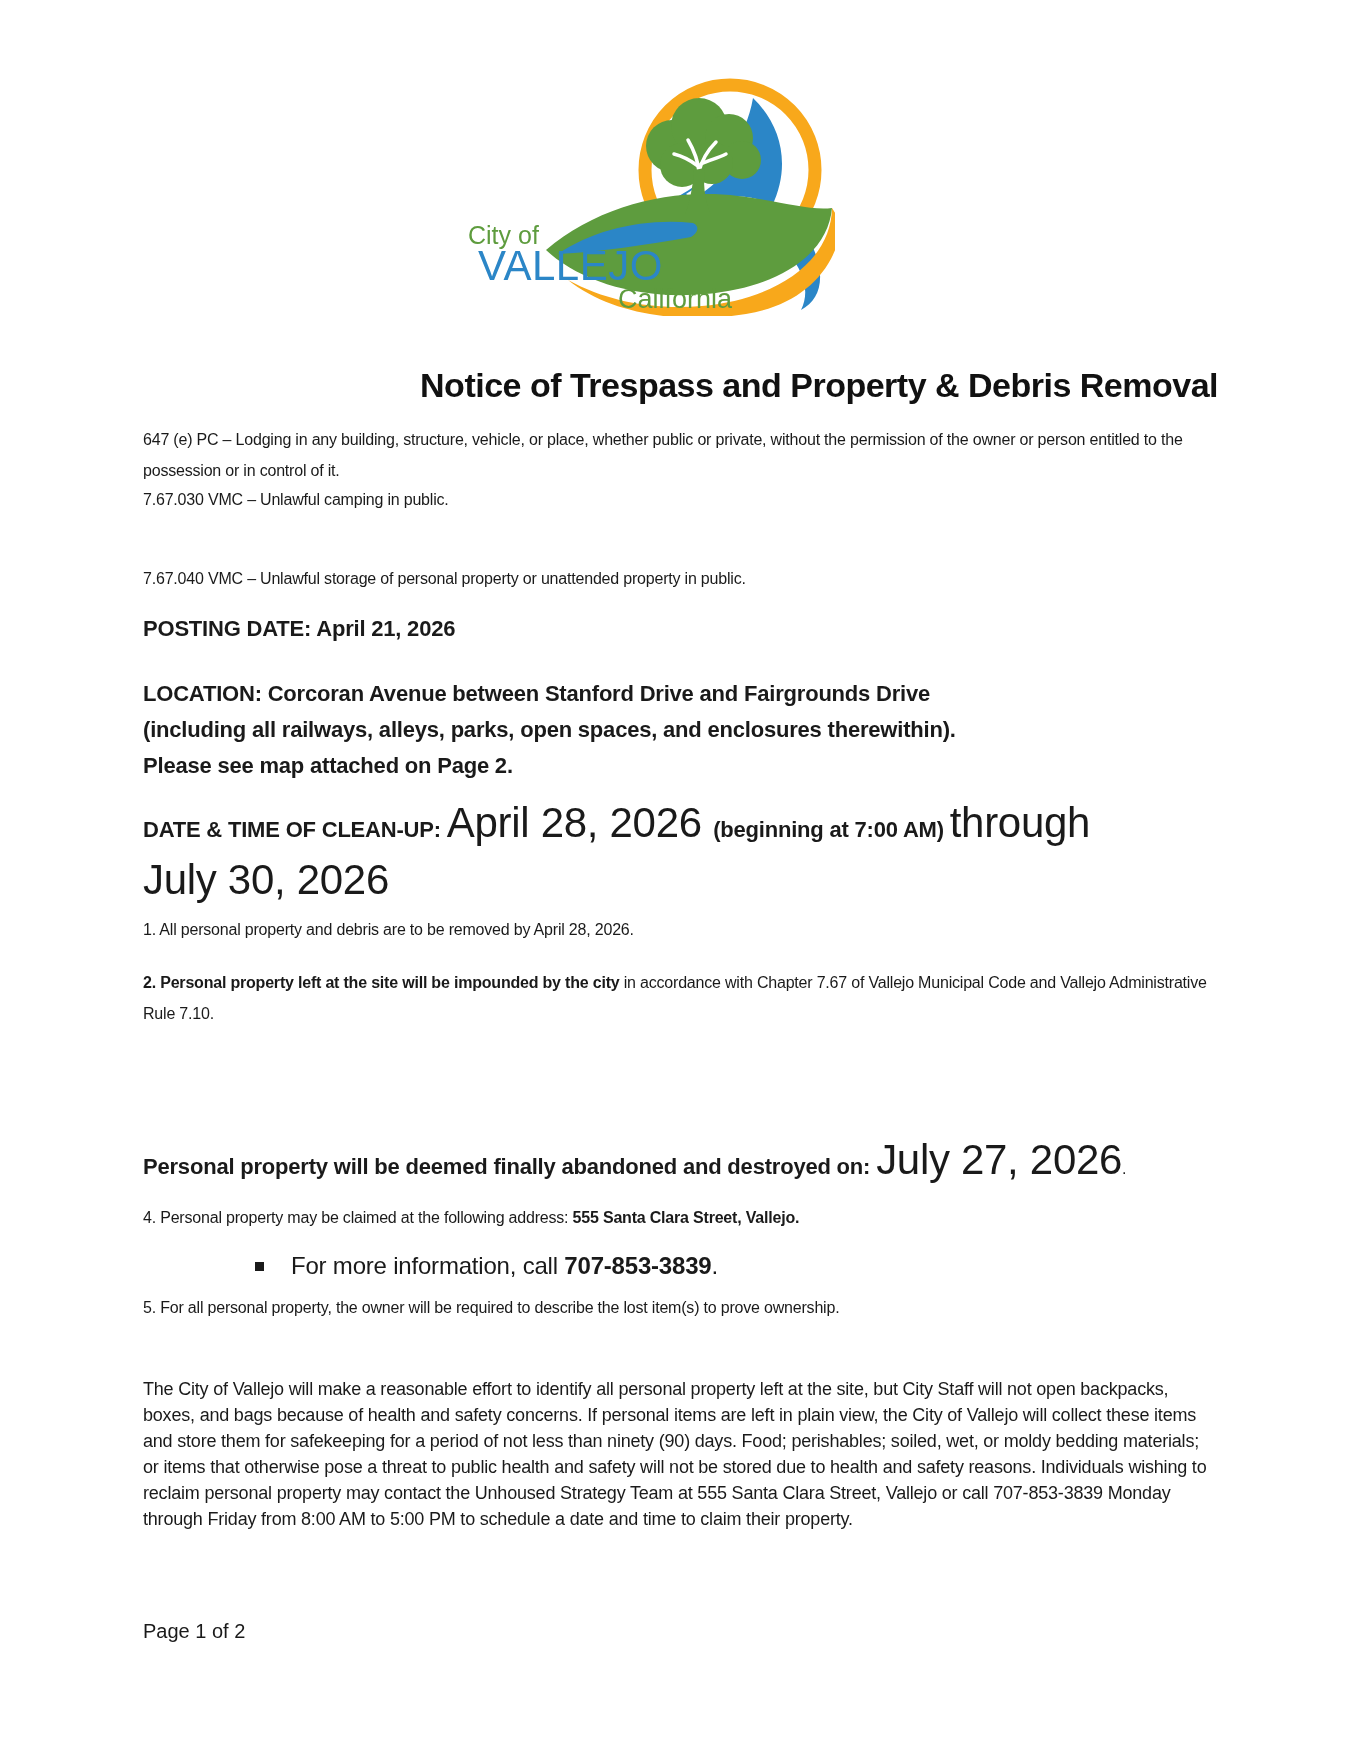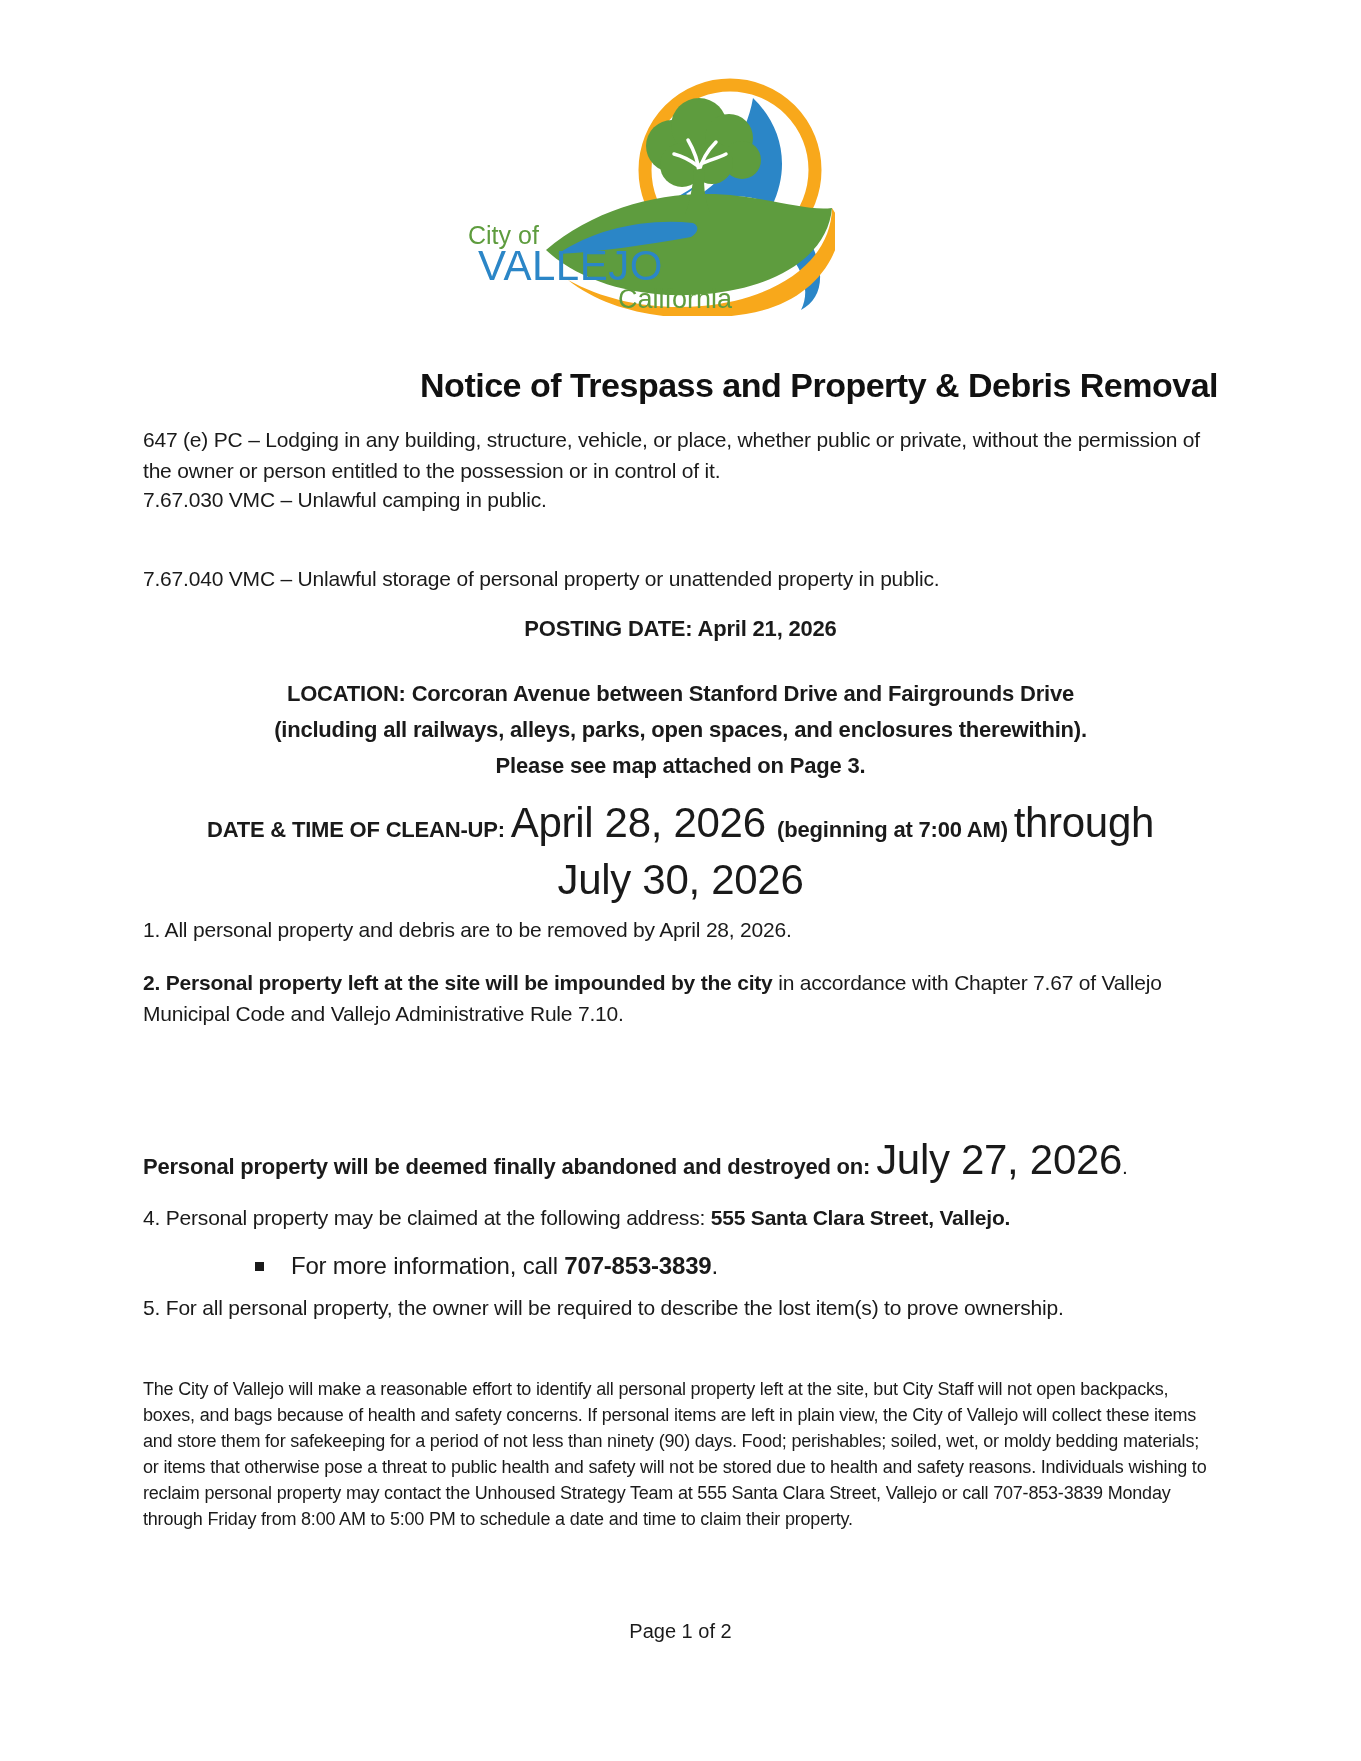--- a/index.html
+++ b/index.html
@@ -30,25 +30,25 @@
     height: 248px;
   }
   .title {
     font-size: 34px;
     font-weight: bold;
     letter-spacing: -0.5px;
     text-align: right;
     color: #111111;
   }
   .body-text {
-    font-size: 21px;
+    font-size: 16px;
     line-height: 31px;
     letter-spacing: -0.2px;
   }
-  .center { text-align: center; }
+  .center { }
   .small-bold {
     font-size: 22px;
     font-weight: bold;
     letter-spacing: -0.2px;
   }
   .big-bold {
     font-size: 42px;
     font-weight: normal;
     letter-spacing: -0.3px;
   }
@@ -129,21 +129,21 @@
 
   <p class="abs body-text" style="top:424px">647 (e) PC – Lodging in any building, structure, vehicle, or place, whether public or private, without the permission of the owner or person entitled to the possession or in control of it.</p>
   <p class="abs body-text" style="top:484px">7.67.030 VMC – Unlawful camping in public.</p>
   <p class="abs body-text" style="top:563px">7.67.040 VMC – Unlawful storage of personal property or unattended property in public.</p>
 
   <div class="abs center small-bold" style="top:616px">POSTING DATE: April 21, 2026</div>
 
   <div class="abs center small-bold loc-block" style="top:676px">
     <div>LOCATION: Corcoran Avenue between Stanford Drive and Fairgrounds Drive</div>
     <div>(including all railways, alleys, parks, open spaces, and enclosures therewithin).</div>
-    <div>Please see map attached on Page 3.</div>
+    <div>Please see map attached on Page 2.</div>
   </div>
 
   <div class="abs center cleanup-line" style="top:802px">
     <span class="small-bold">DATE &amp; TIME OF CLEAN-UP: </span><span class="big-bold">April 28, 2026 </span><span class="small-bold">(beginning at 7:00 AM) </span><span class="big-bold">through</span>
   </div>
   <div class="abs center big-bold" style="top:856px">July 30, 2026</div>
 
   <p class="abs body-text" style="top:914px">1. All personal property and debris are to be removed by April 28, 2026.</p>
 
   <p class="abs body-text" style="top:967px"><b>2. Personal property left at the site will be impounded by the city</b><span> in accordance with Chapter 7.67 of Vallejo Municipal Code and Vallejo Administrative Rule 7.10.</span></p>

